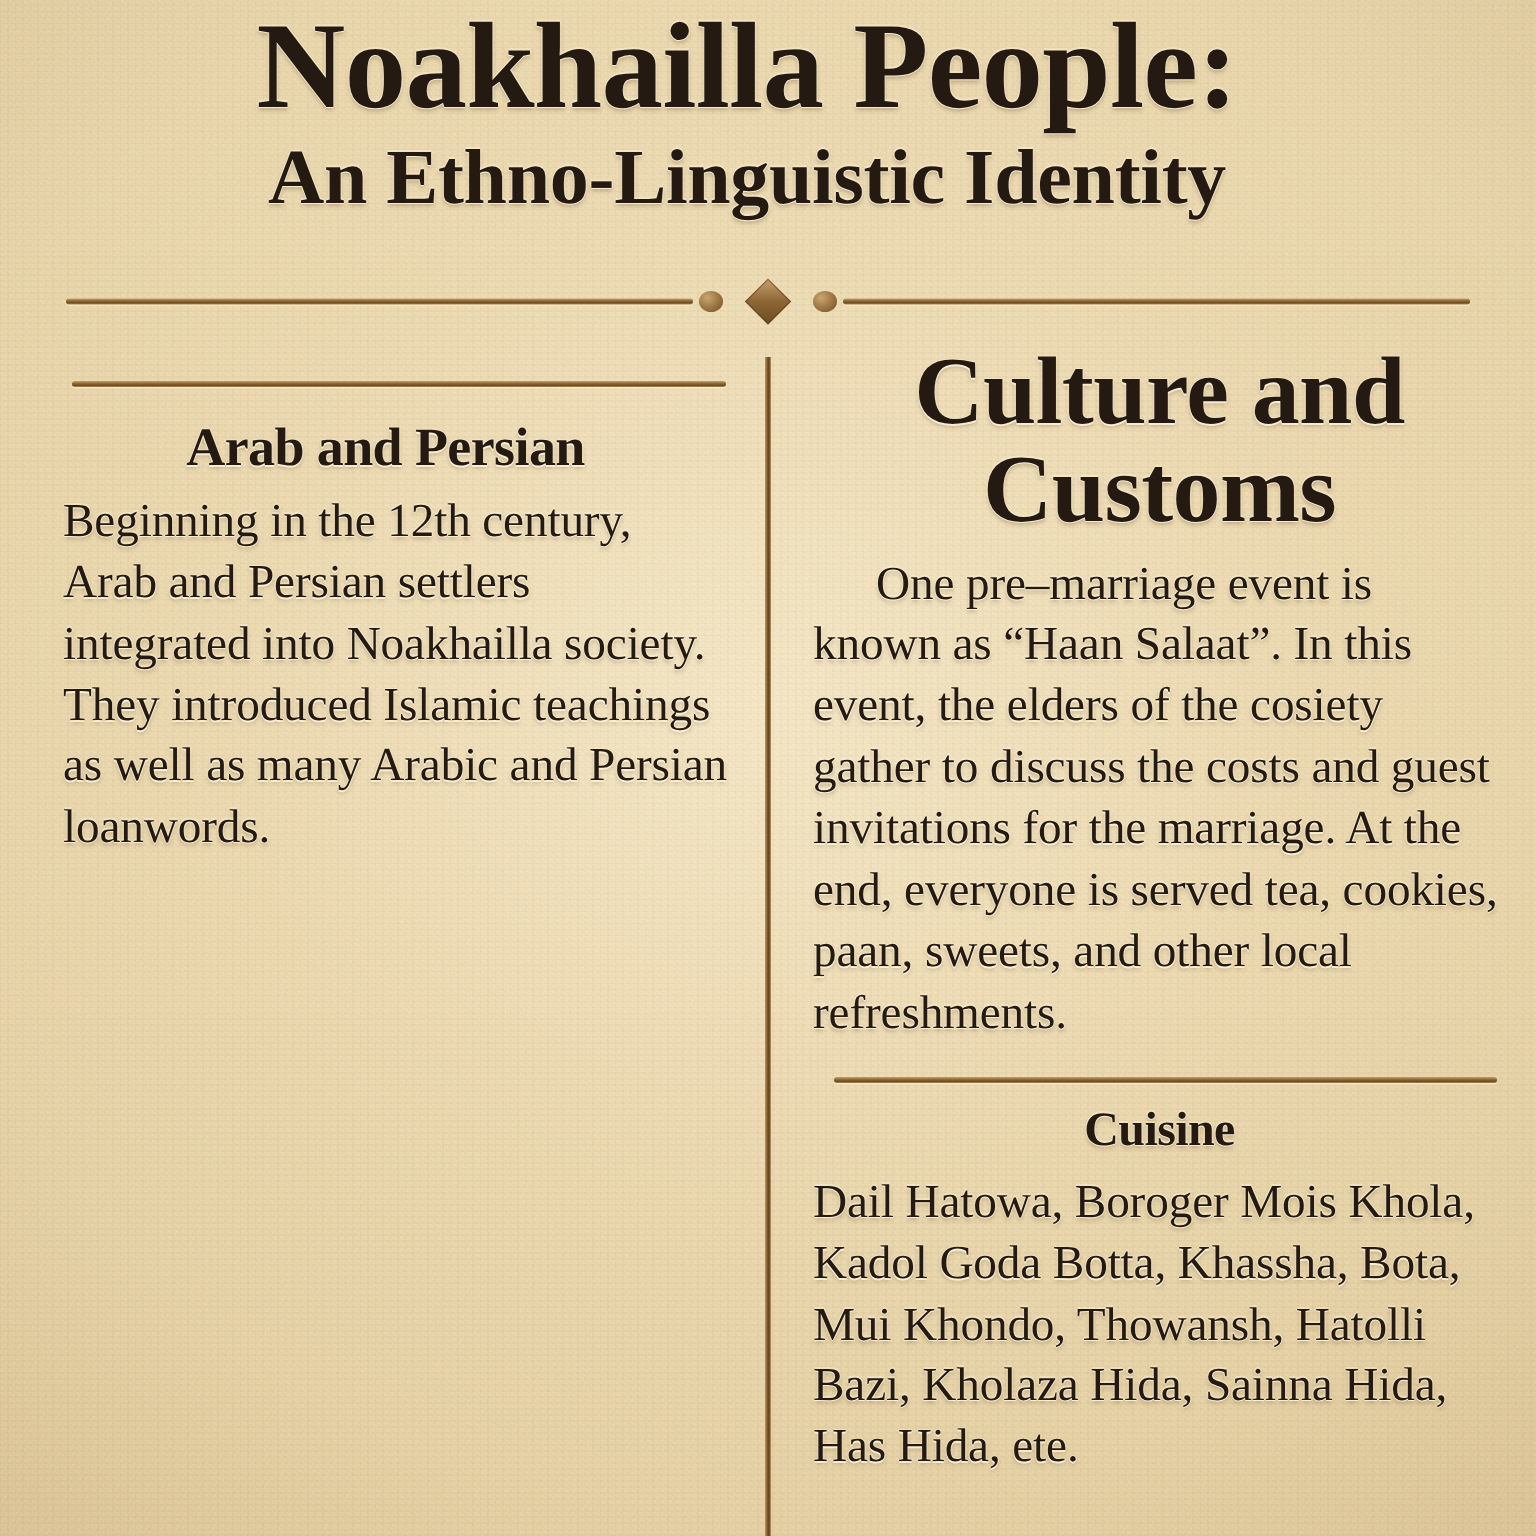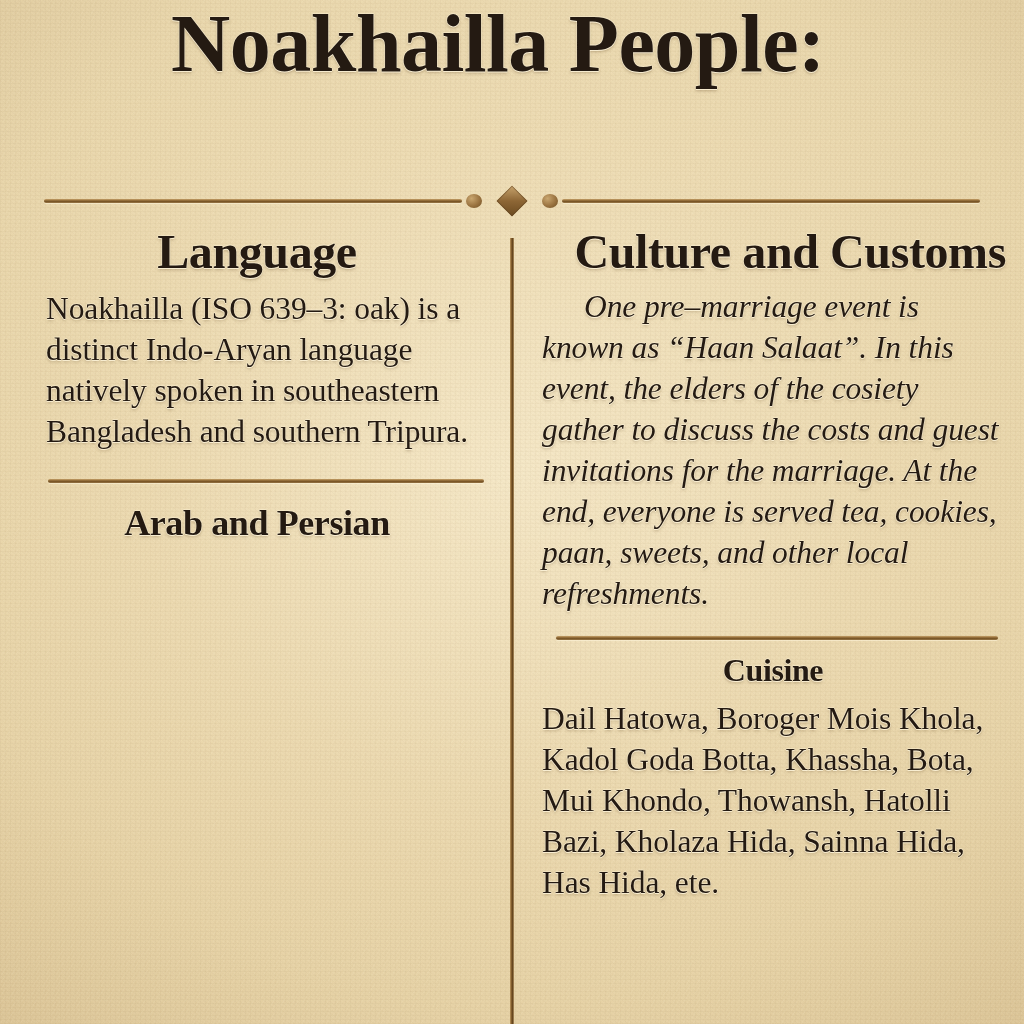--- a/index.html
+++ b/index.html
@@ -187,22 +187,22 @@
 
   
   #sec-language .sec-title { font-size: 48px; padding: 0 0 2px 0; }
   #sec-language .sec-body  { padding: 10px 8px 0 22px; text-align: left; }
 
   #sec-settlements { margin-top: 22px; }
   #sec-settlements .sec-title { font-size: 36px; }
   #sec-settlements .sec-body  { padding: 10px 4px 0 18px; }
 
   
-  #sec-culture .sec-title { font-size: 48px; text-align: right; }
-  #sec-culture .sec-body  { padding: 10px 6px 0 2px; font-style: italic; }
+  #sec-culture .sec-title { font-size: 64px; }
+  #sec-culture .sec-body  { padding: 10px 6px 0 2px; }
 
   #sec-cuisine { margin-top: 14px; }
   #sec-cuisine .sec-title { font-size: 32px; }
   #sec-cuisine .sec-body  { padding: 12px 4px 0 2px; }
 
   .hrule {
     height: 4px;
     border-radius: 2px;
     background: linear-gradient(180deg, #c6a169 0%, #8a6431 45%, #6d4c21 78%, #b5935f 100%);
     box-shadow: 0 1px 0 rgba(255,246,220,0.55);
@@ -213,47 +213,45 @@
 </head>
 <body>
 
 <div id="poster">
 
   <div id="grain"></div>
   <div id="grain2"></div>
 
   <div id="header">
     <h1 id="title" class="ink">Noakhailla People:</h1>
+    <h2 id="subtitle" class="ink">An Ethno-Linguistic Identity</h2>
   </div>
 
   <div id="ornament-row">
     <div class="orn-line left"></div>
     <div class="orn-line right"></div>
     <div class="orn-dot d-left"></div>
     <div class="orn-diamond"></div>
     <div class="orn-dot d-right"></div>
   </div>
 
   <div id="vdivider"></div>
 
   <div id="columns">
 
     <div class="col left">
 
-      <div id="sec-language">
-        <h3 class="sec-title ink">Language</h3>
-        <p class="sec-body ink">Noakhailla (ISO 639–3: oak) is a distinct Indo-Aryan language natively spoken in southeastern Bangladesh and southern Tripura.</p>
-      </div>
 
       <div id="rule-left" class="hrule"></div>
 
       <div id="sec-settlements">
         <h3 class="sec-title ink">
           <span>Arab and Persian</span><br>
         </h3>
+        <p class="sec-body ink">Beginning in the 12th century, Arab and Persian settlers integrated into Noakhailla society. They introduced Islamic teachings as well as many Arabic and Persian loanwords.</p>
       </div>
 
     </div>
 
     <div class="col right">
 
       <div id="sec-culture">
         <h3 class="sec-title ink">Culture and Customs</h3>
         <p class="sec-body indent ink">One pre–marriage event is known as “Haan Salaat”. In this event, the elders of the cosiety gather to discuss the costs and guest invitations for the marriage. At the end, everyone is served tea, cookies, paan, sweets, and other local refreshments.</p>
       </div>

